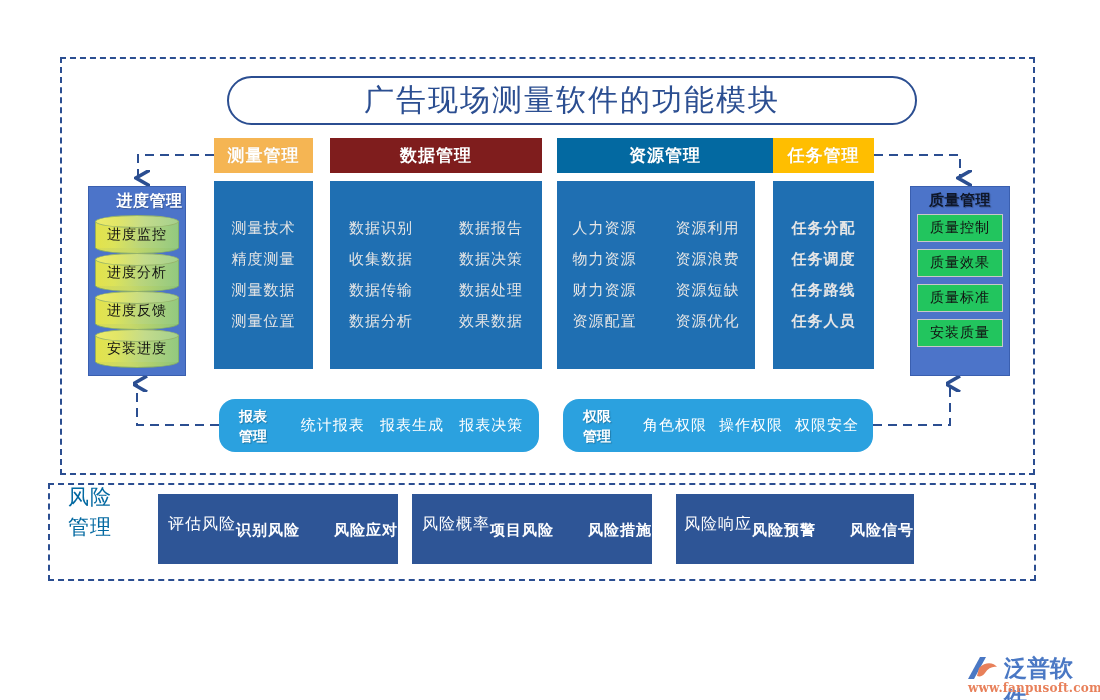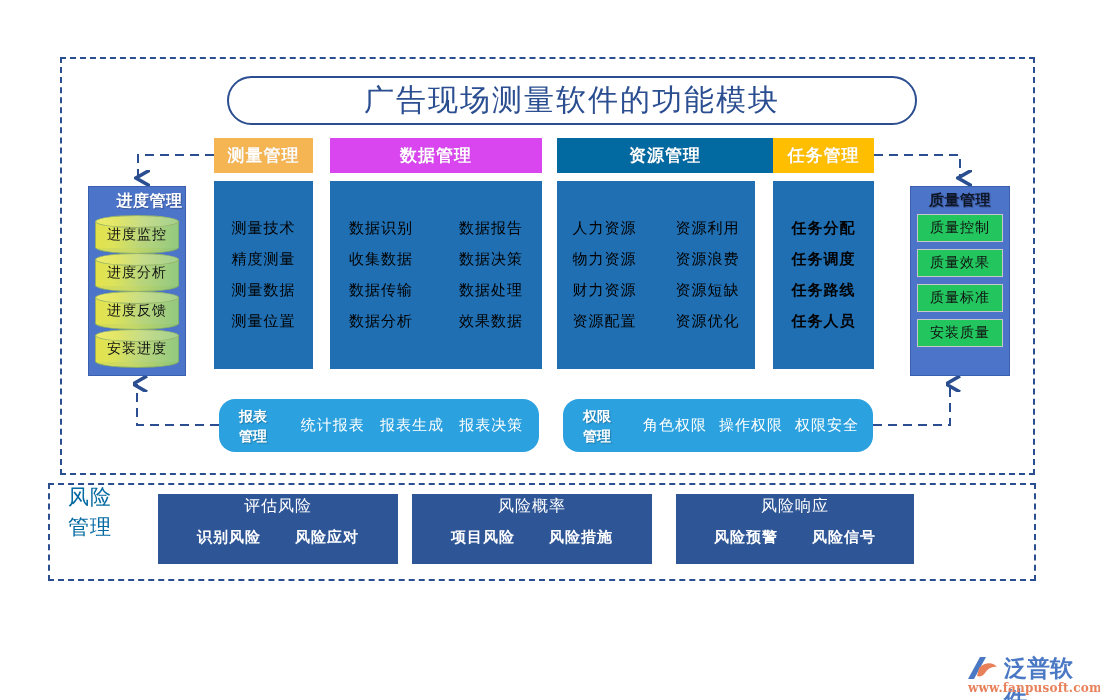--- a/index.html
+++ b/index.html
@@ -36,29 +36,29 @@
   
   .chip {
     position: absolute;
     display: flex; align-items: center; justify-content: center;
     color: #ffffff; font-weight: bold; font-size: 17px;
     font-family: "DejaVu Serif", "Liberation Serif", serif;
     letter-spacing: 1px;
     text-shadow: 0 0 1px rgba(0,0,0,.12);
   }
   #chip-measure  { left: 214px; top: 138px; width: 99px;  height: 35px; background: #F5B553; }
-  #chip-data     { left: 330px; top: 138px; width: 212px; height: 35px; background: #d946ef; }
+  #chip-data     { left: 330px; top: 138px; width: 212px; height: 35px; background: #7f1d1d; }
   #chip-resource { left: 557px; top: 138px; width: 216px; height: 35px; background: #0369a1; }
   #chip-task     { left: 773px; top: 138px; width: 101px; height: 35px; background: #FFBE00; }
 
   
   .panel {
     position: absolute;
     background: #1F6FB2;
-    color: #000000;
+    color: #e5e5e5;
     display: flex; flex-direction: column; justify-content: center;
     padding: 6px 0;
   }
   .panel .grid {
     display: grid;
     justify-items: center; align-items: center;
     row-gap: 12px; column-gap: 8px;
     font-size: 15px; letter-spacing: 1px;
     font-family: "DejaVu Sans", "Liberation Sans", sans-serif;
   }
@@ -155,22 +155,22 @@
 
   
   #risk-label {
     position: absolute; left: 68px; top: 479px; width: 76px; height: 66px;
     display: flex; flex-direction: column; justify-content: center;
     font-family: "DejaVu Serif","Liberation Serif",serif;
     font-size: 21px; color: #0369a1; line-height: 30px; letter-spacing: 1px;
   }
   .riskbox {
     position: absolute; background: #2E5596; color: #ffffff;
-    display: flex; flex-direction: column; align-items: center;
-    justify-content: flex-start; padding-top: 2px;
+    display: flex; flex-direction: row; align-items: center;
+    justify-content: flex-end; padding-top: 2px;
     font-family: "DejaVu Sans","Liberation Sans",sans-serif;
   }
   #risk-1 { left: 158px; top: 494px; width: 240px; height: 70px; }
   #risk-2 { left: 412px; top: 494px; width: 240px; height: 70px; }
   #risk-3 { left: 676px; top: 494px; width: 238px; height: 70px; }
   .riskbox .rtitle { font-size: 16px; letter-spacing: 1px; margin-bottom: 11px; }
   .riskbox .rrow { display: flex; gap: 34px; font-size: 15px; letter-spacing: 1px; font-weight: bold; }
 
   
   #connectors { position: absolute; left: 0; top: 0; width: 1100px; height: 700px; pointer-events: none; }

